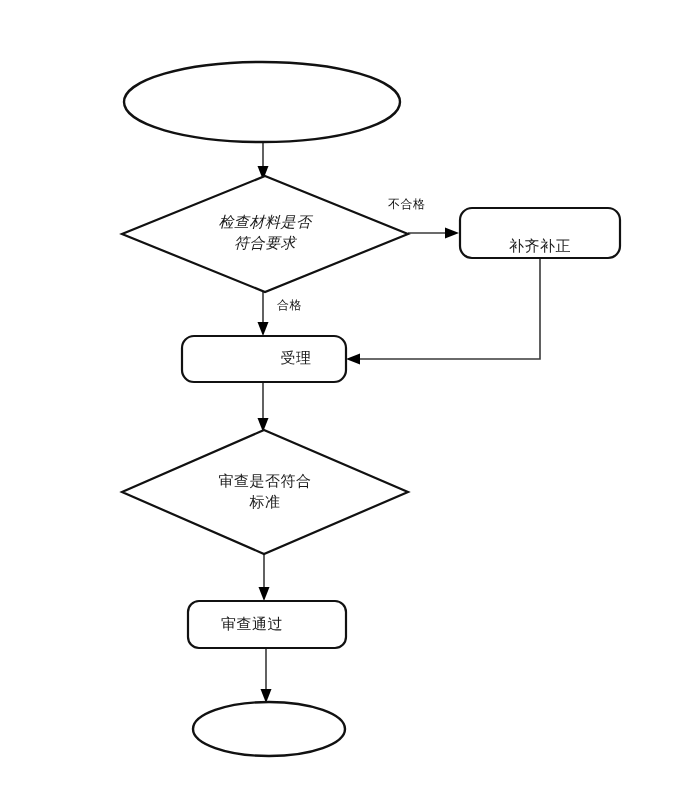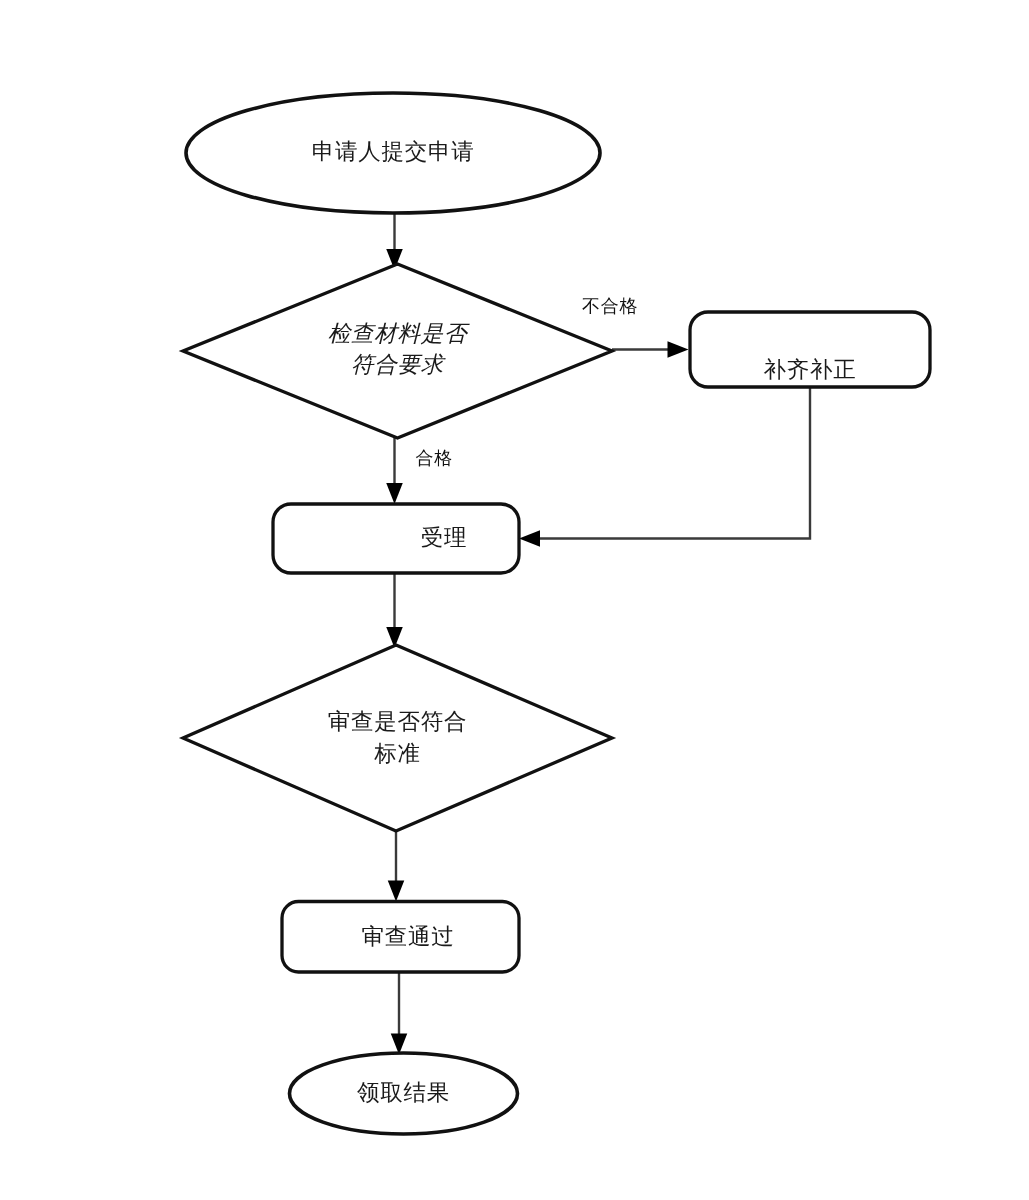--- a/index.html
+++ b/index.html
@@ -123,33 +123,31 @@
     <rect class="node-shape shape-rrect" x="182" y="336" width="164" height="46" rx="12" ry="12"></rect>
 
     <polygon class="node-shape shape-diamond" points="264,430 408,492 264,554 122,492"></polygon>
 
     <rect class="node-shape shape-rrect" x="188" y="601" width="158" height="47" rx="11" ry="11"></rect>
 
     <ellipse class="node-shape shape-ellipse" cx="269" cy="729" rx="76" ry="27"></ellipse>
 
   </svg>
 
-  <div class="node-text" style="left:124px; top:91px; width:276px;">申请人提交申请</div>
 
   <div class="node-text" style="left:122px; top:212px; width:286px;font-style:italic;">检查材料是否
 符合要求</div>
 
   <div class="node-text" style="left:460px; top:236px; width:160px;">补齐补正</div>
 
   <div class="node-text" style="left:182px; top:348px; width:164px;margin-left:32px;">受理</div>
 
   <div class="node-text" style="left:122px; top:471px; width:286px;">审查是否符合
 标准</div>
 
-  <div class="node-text" style="left:188px; top:614px; width:128px;margin-left:20px;">审查通过</div>
+  <div class="node-text" style="left:188px; top:614px; width:128px;">审查通过</div>
 
-  <div class="node-text" style="left:193px; top:718px; width:152px;">领取结果</div>
 
   <div class="edge-label" style="left:388px; top:196px;">不合格</div>
 
   <div class="edge-label" style="left:277px; top:297px;">合格</div>
 
 </div>
 
 </body></html>

